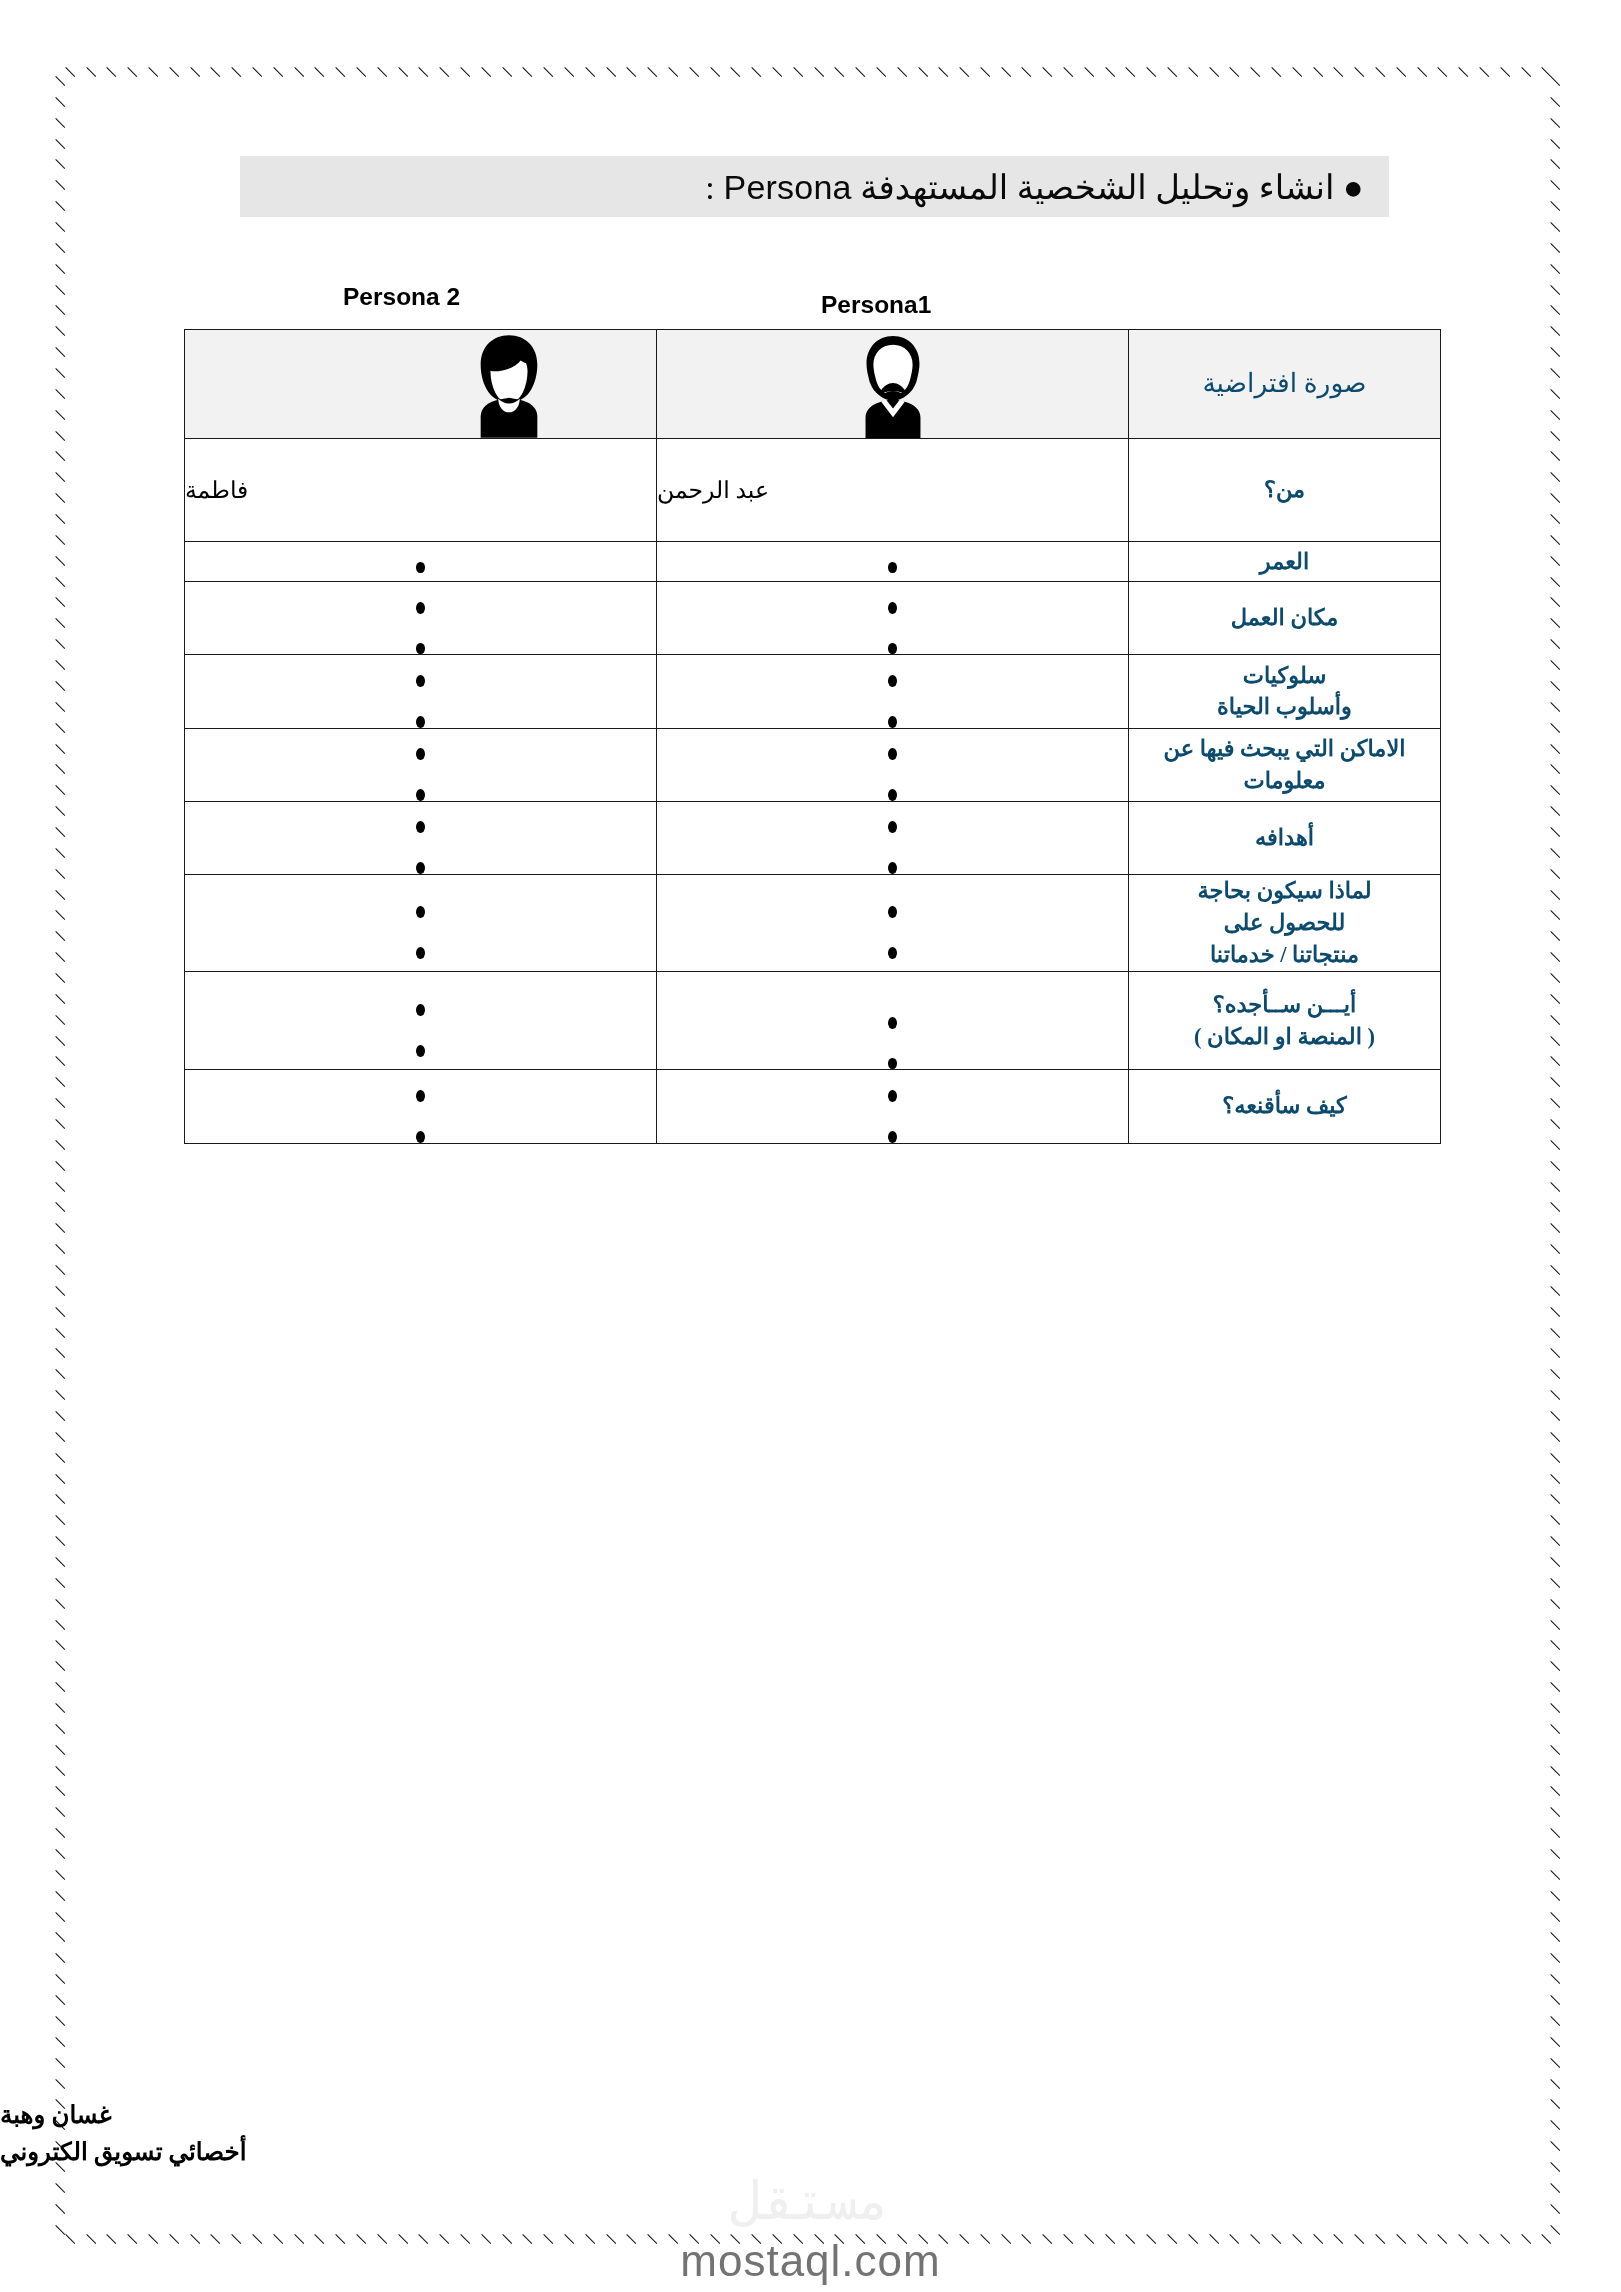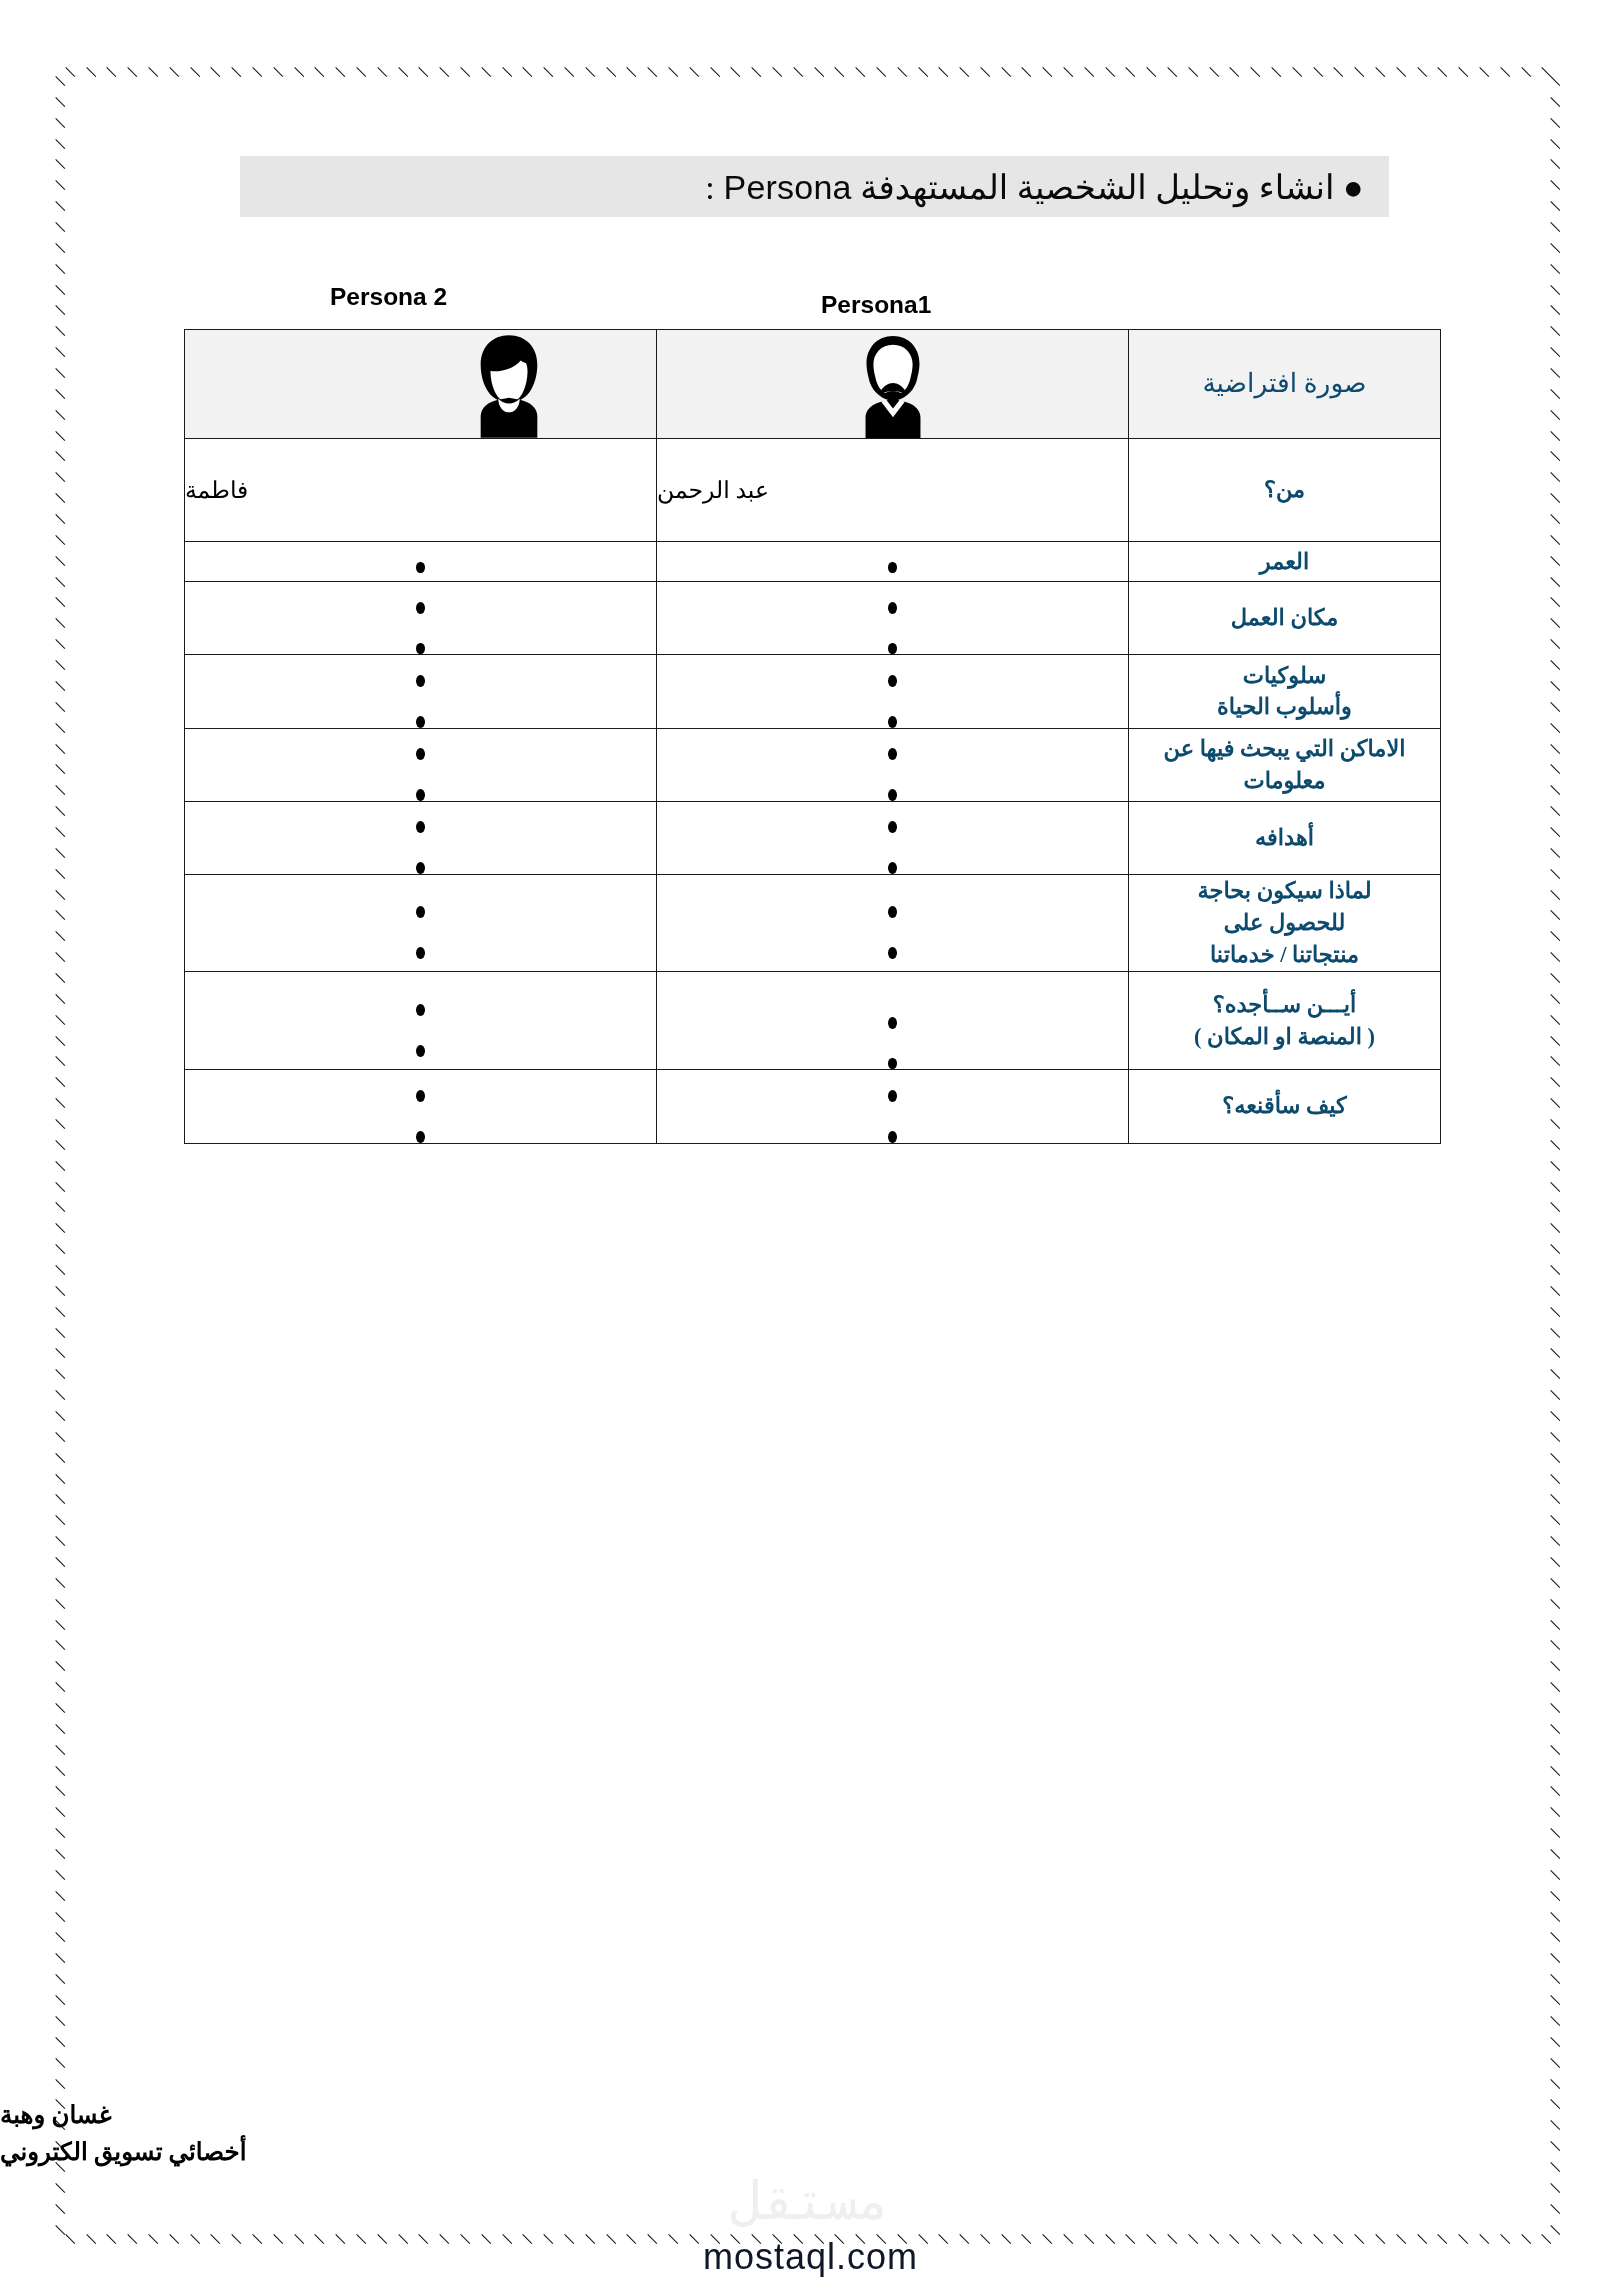--- a/index.html
+++ b/index.html
@@ -103,21 +103,21 @@
     height: 37px;
   }
   .col-head {
     position: absolute;
     font-family: "Liberation Sans", "DejaVu Sans", sans-serif;
     font-weight: bold;
     font-size: 24.5px;
     color: #000;
     direction: ltr;
   }
-  .col-head.p2 { left: 146px; top: 0; }
+  .col-head.p2 { left: 159px; top: 0; }
   .col-head.p1 { left: 637px; top: 8px; }
 
   
   table.persona-table {
     position: absolute;
     left: 184px;
     top: 318px;
     width: 1254px;
     border-collapse: collapse;
     table-layout: fixed;
@@ -214,22 +214,22 @@
   }
   .wm-ar {
     font-family: Liberation Mono, monospace;
     font-size: 53px;
     color: #efefef;
     letter-spacing: 1px;
     line-height: 1.0;
   }
   .wm-en {
     font-family: "Liberation Sans", "DejaVu Sans", sans-serif;
-    font-size: 36px;
-    color: #0f172a;
+    font-size: 44px;
+    color: #737373;
     letter-spacing: 1px;
     direction: ltr;
     margin-top: 3.9px;
   }
 </style>
 </head>
 <body>
 
 <div class="sheet">
 

